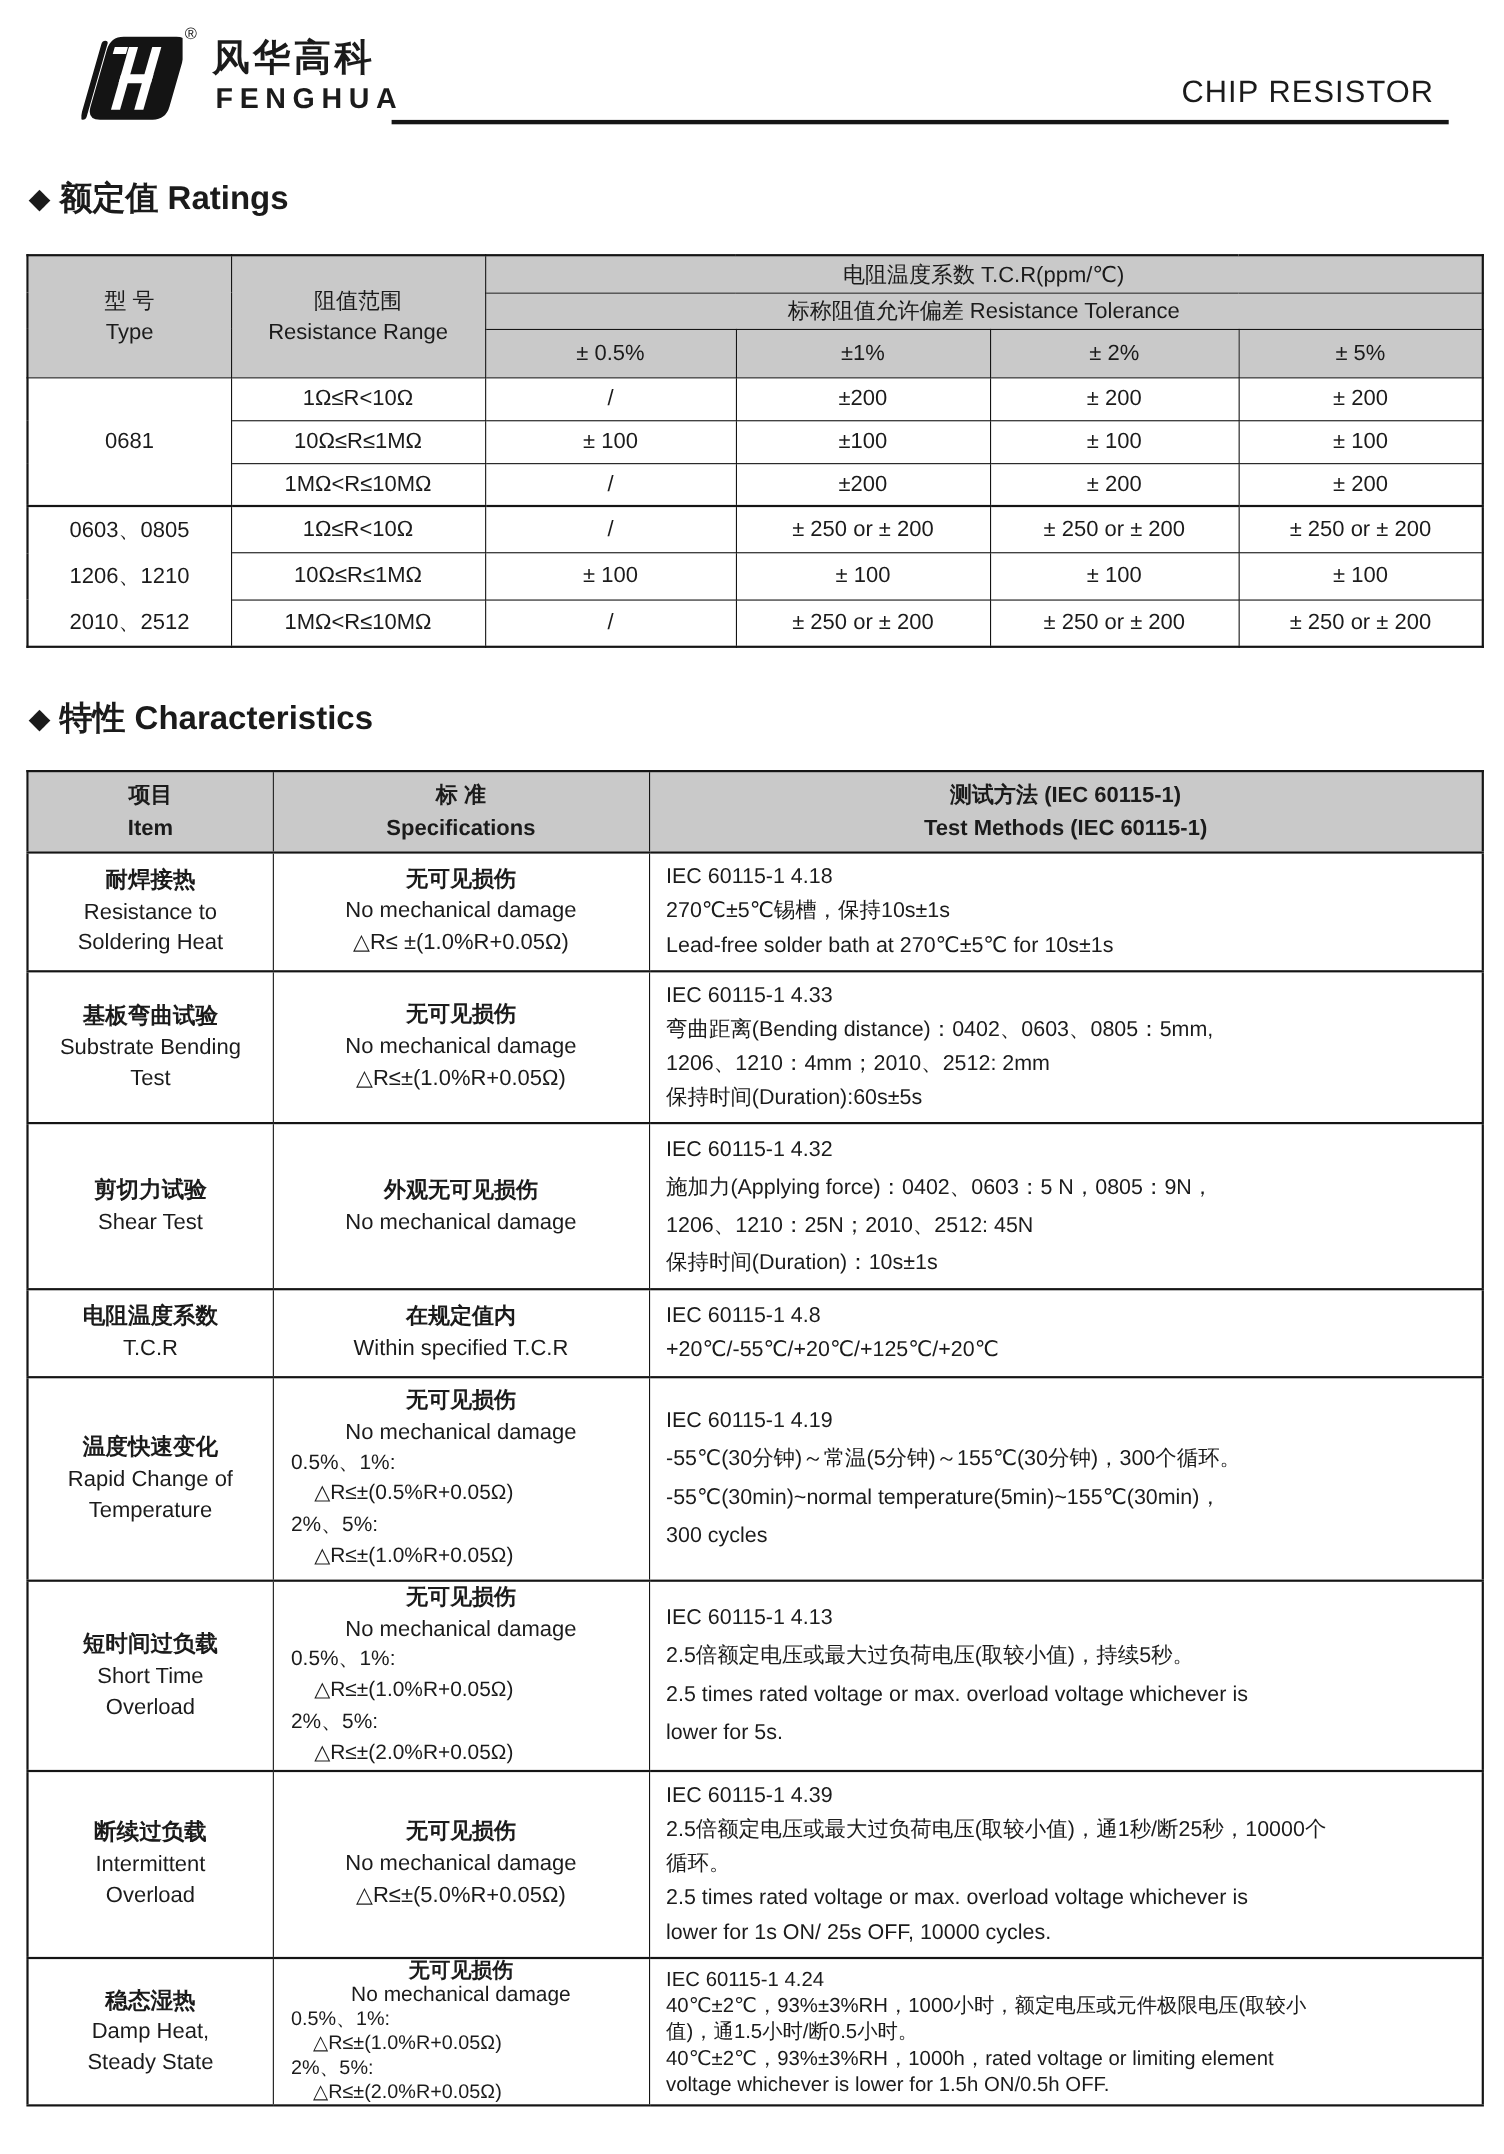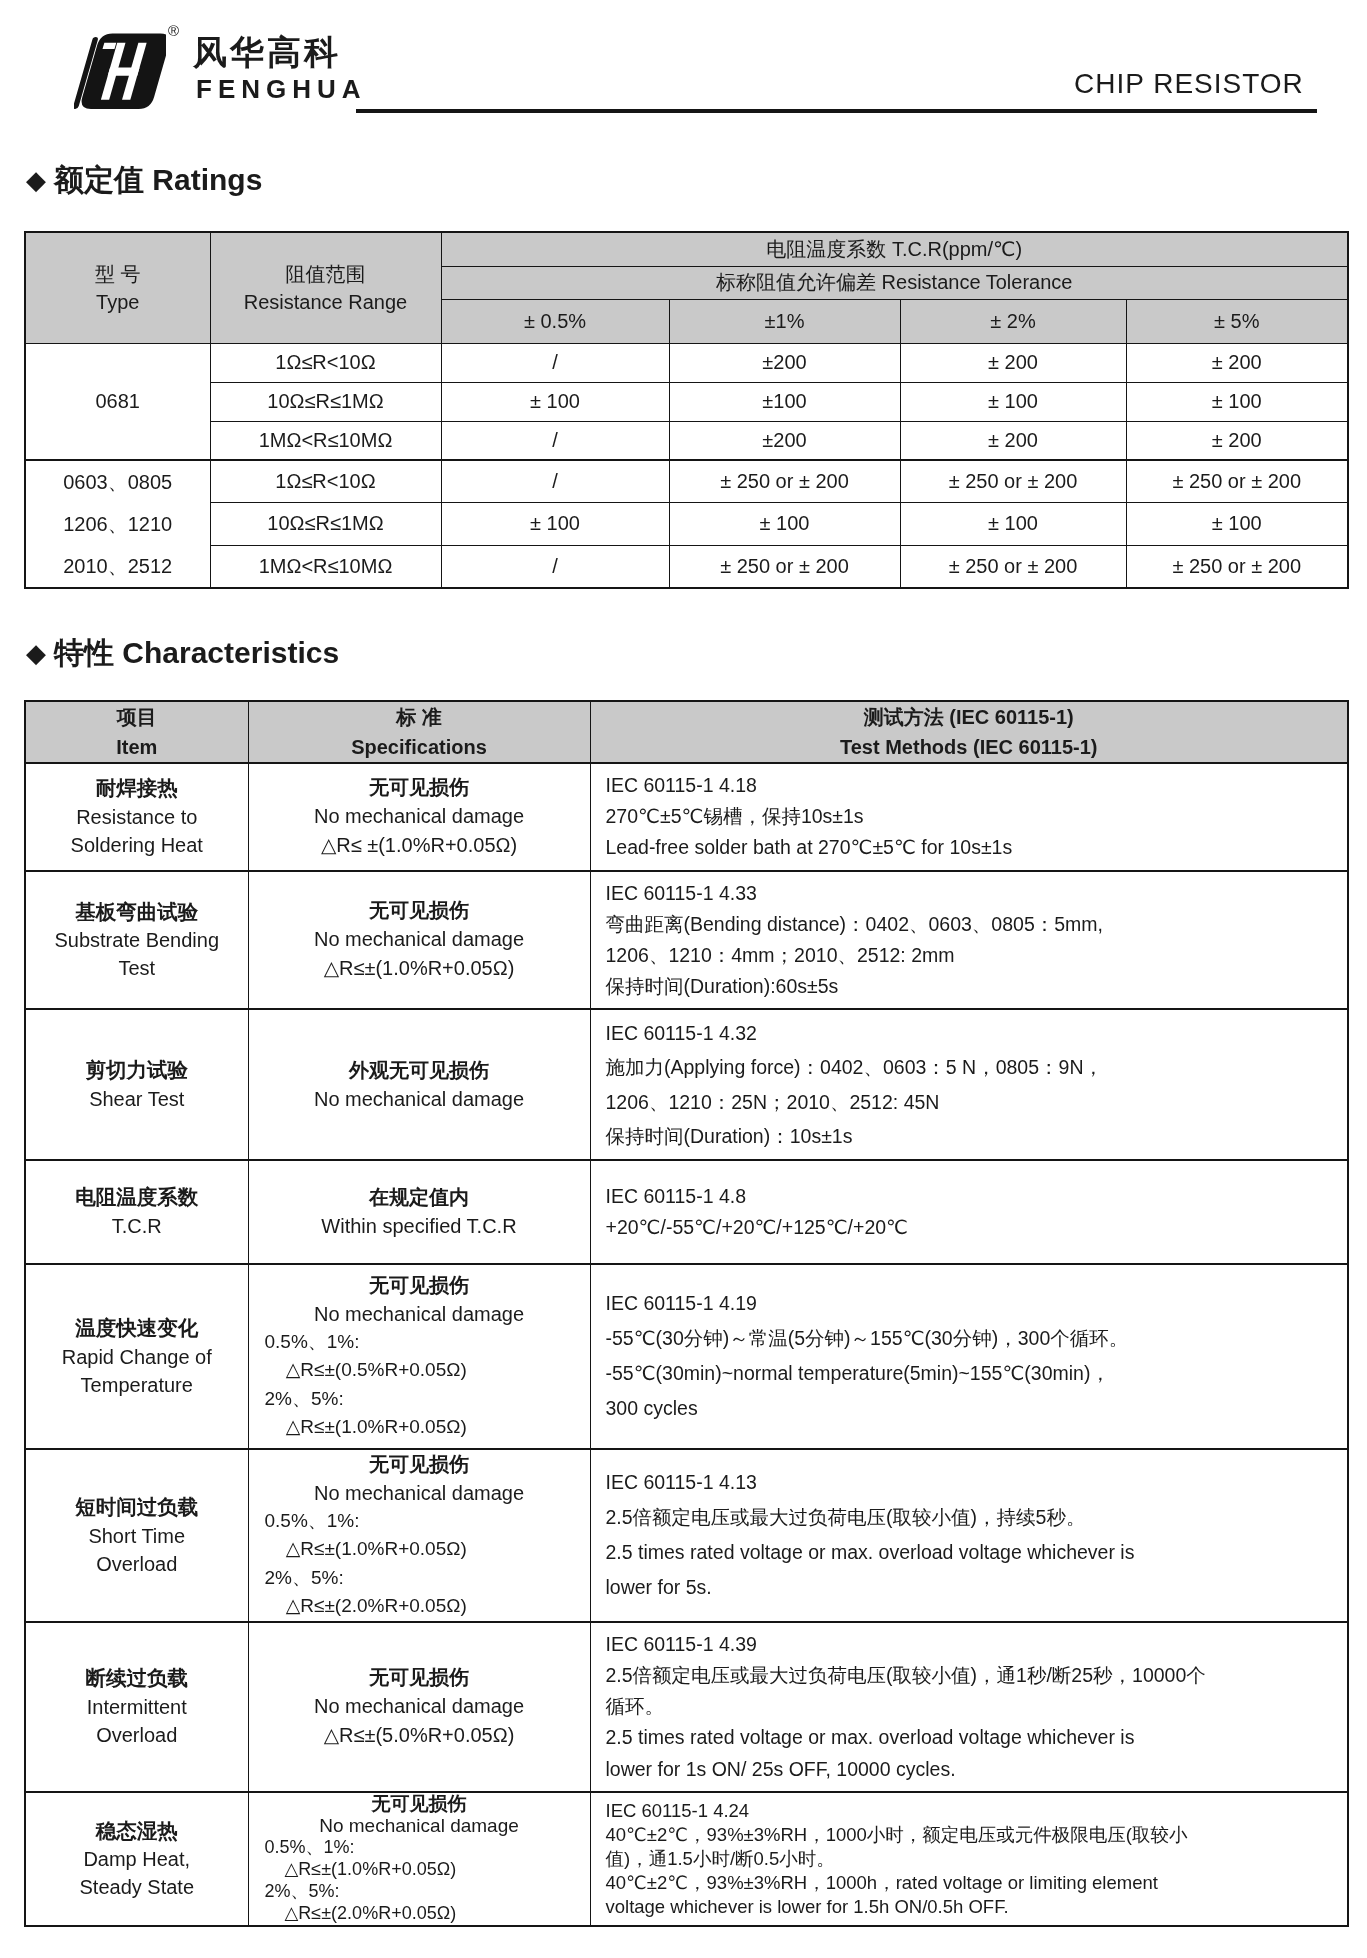--- a/index.html
+++ b/index.html
@@ -171,21 +171,21 @@
     <span>特性 Characteristics</span>
   </div>
 
   <table class="abs t2">
     <colgroup>
       <col style="width:223px">
         <col style="width:342px">
         <col style="width:758px">
     </colgroup>
     <tbody>
-        <tr class="hdr" style="height:62px">
+        <tr class="hdr" style="height:74px">
       <th>
             <div class="h-cn two-line">项目
 Item</div>
           </th>
       <th>
             <div class="h-cn two-line">标 准
 Specifications</div>
           </th>
       <th>
             <div class="h-cn two-line">测试方法 (IEC 60115-1)
@@ -235,21 +235,21 @@
       <td class="spec-cell">
         <div class="spec-cn">外观无可见损伤</div>
         <div class="spec-en">No mechanical damage</div>
       </td>
       <td class="test-cell">IEC 60115-1 4.32
 施加力(Applying force)：0402、0603：5 N，0805：9N，
 1206、1210：25N；2010、2512: 45N
 保持时间(Duration)：10s±1s</td>
     </tr>
 
-    <tr class="r5" style="height:104px">
+    <tr class="r5" style="height:80px">
       <td class="item-cell">
         <div class="item-cn">电阻温度系数</div>
         <div class="item-en">T.C.R</div>
       </td>
       <td class="spec-cell">
         <div class="spec-cn">在规定值内</div>
         <div class="spec-en">Within specified T.C.R</div>
       </td>
       <td class="test-cell">IEC 60115-1 4.8
 +20℃/-55℃/+20℃/+125℃/+20℃</td>

